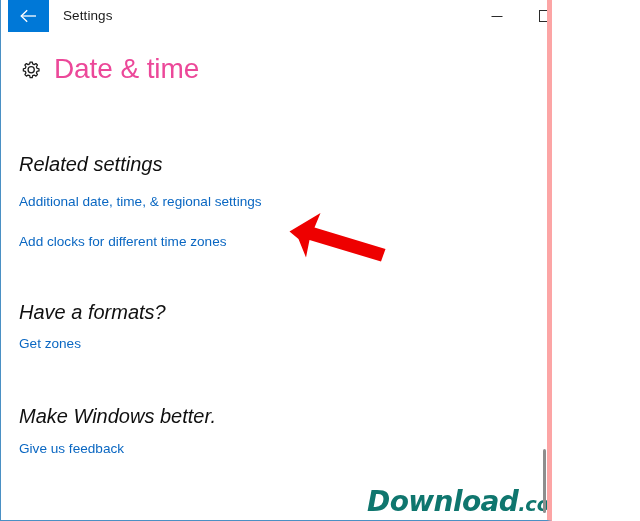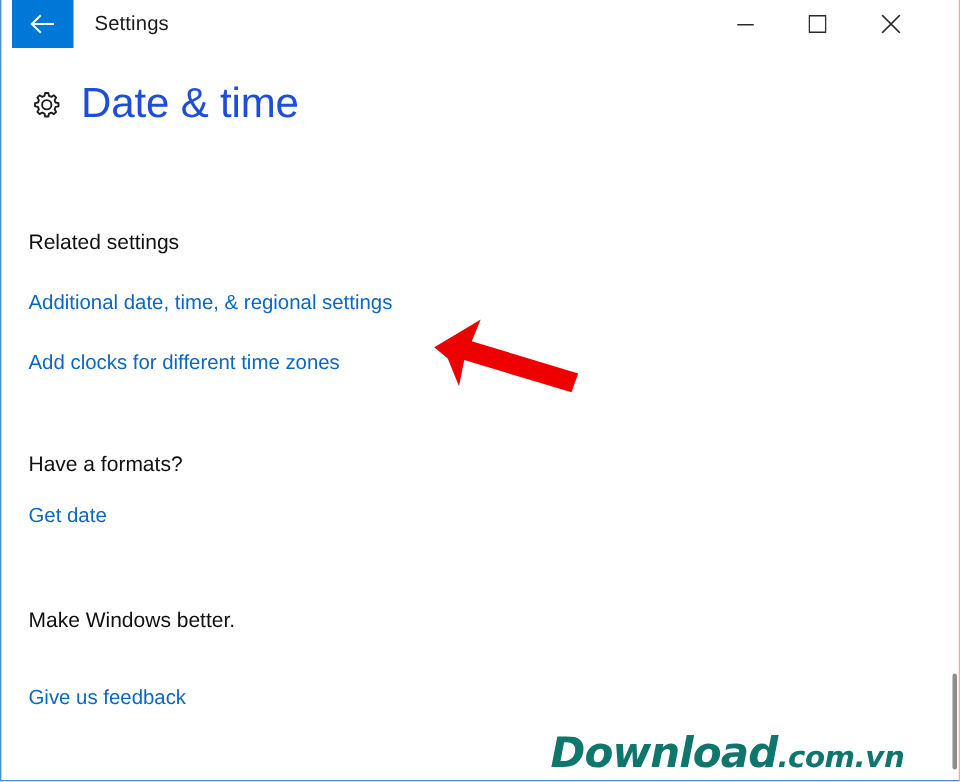--- a/index.html
+++ b/index.html
@@ -7,26 +7,26 @@
   html, body {
     width: 640px;
     height: 521px;
     overflow: hidden;
     background: #ffffff;
     font-family: "Liberation Sans", sans-serif;
   }
 
   #window {
     position: relative;
-    width: 640px;
+    width: 552px;
     height: 521px;
     background: #ffffff;
     border-left: 1px solid #4a90c4;
     border-bottom: 1px solid #4a90c4;
-    border-right: 1px solid #fca5a5;
+    border-right: 5px solid #fca5a5;
     overflow: hidden;
   }
 
   
   #titlebar {
     position: absolute;
     top: 0; left: 0;
     width: 639px;
     height: 33px;
     background: #ffffff;
@@ -78,52 +78,53 @@
     position: absolute;
     left: 18px;
     top: 23px;
     display: flex;
     align-items: center;
   }
   .gear-wrap { width: 24px; height: 24px; margin-right: 11px; flex: none; }
   .page-title {
     font-size: 28px;
     font-weight: 400;
-    color: #1d4ed8;
+    color: #ec4899;
     letter-spacing: -0.1px;
     line-height: 1;
     position: relative;
     top: -1px;
   }
 
   a.link {
     position: absolute;
     color: #0a67c2;
     font-size: 13.6px;
     text-decoration: none;
     white-space: nowrap;
     cursor: pointer;
   }
 
   .section-title {
     position: absolute;
-    font-size: 14px;
+    font-size: 20px;
     font-weight: 400;
     color: #101010;
     white-space: nowrap;
+    font-style: italic;
   }
 
   #link-formats   { left: 18px; top: 62px; }
   #sec-related    { left: 18px; top: 120px; }
   #link-additional{ left: 18px; top: 161px; }
   #link-clocks    { left: 18px; top: 201px; }
   #sec-question   { left: 18px; top: 268px; }
   #link-help      { left: 18px; top: 303px; }
   #sec-better     { left: 18px; top: 372px; }
-  #link-feedback  { left: 18px; top: 424px; }
+  #link-feedback  { left: 18px; top: 408px; }
 
   
   #annotation-arrow {
     position: absolute;
     left: 283px;
     top: 176px;
     width: 110px;
     height: 60px;
     pointer-events: none;
   }
@@ -229,21 +230,21 @@
 
 
     <div class="section-title" id="sec-related">Related settings</div>
 
     <a class="link" id="link-additional" href="#">Additional date, time, &amp; regional settings</a>
 
     <a class="link" id="link-clocks" href="#">Add clocks for different time zones</a>
 
     <div class="section-title" id="sec-question">Have a formats?</div>
 
-    <a class="link" id="link-help" href="#">Get date</a>
+    <a class="link" id="link-help" href="#">Get zones</a>
 
     <div class="section-title" id="sec-better">Make Windows better.</div>
 
     <a class="link" id="link-feedback" href="#">Give us feedback</a>
 
     <div id="annotation-arrow">
       <svg width="110" height="60" viewBox="0 0 110 60">
         <path d="M5.5 22.5
                  L36.5 4.0
                  L30.5 18.5

